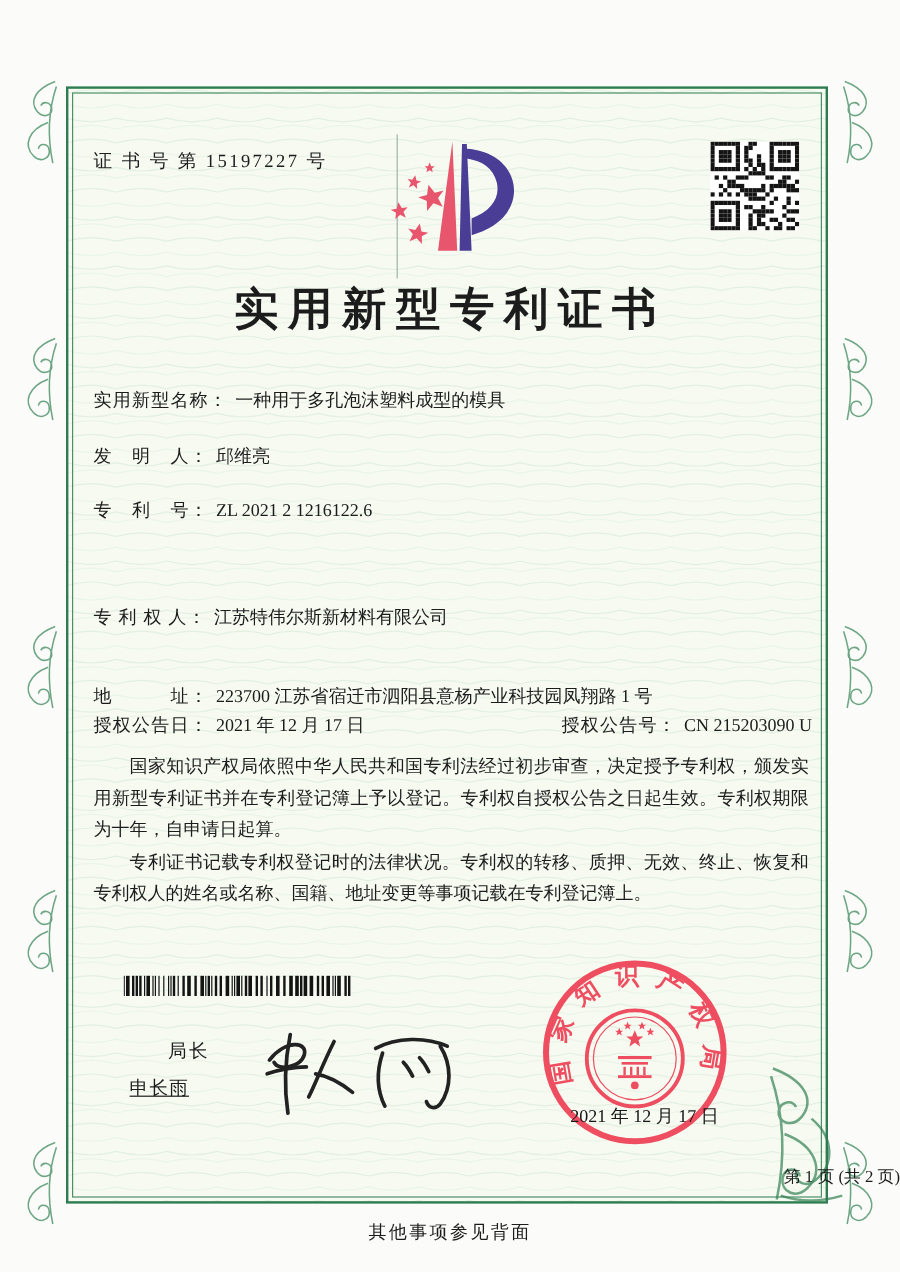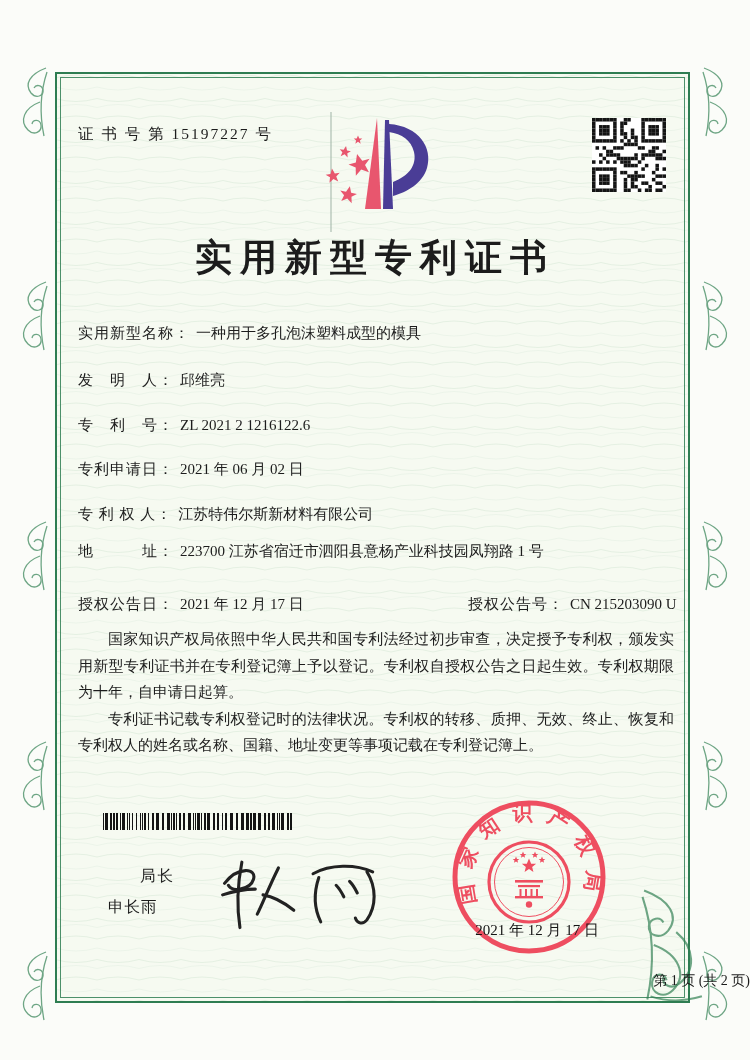--- a/index.html
+++ b/index.html
@@ -56,21 +56,21 @@
 
   .body-text{
     position:absolute;left:78px;top:626px;width:596px;
     font-size:15px;line-height:26.5px;text-align:justify;
   }
   .body-text p{margin:0;text-indent:2em;}
 
   .barcode{position:absolute;left:103px;top:813px;width:192px;height:17px;}
 
   .signer-title{position:absolute;left:108px;top:866px;font-size:15.5px;letter-spacing:2px;margin-left:32px;}
-  .signer-name{position:absolute;left:108px;top:897px;font-size:15.5px;letter-spacing:1px;}
+  .signer-name{position:absolute;left:108px;top:897px;font-size:15.5px;letter-spacing:1px;text-decoration:underline;}
   .signature{position:absolute;left:213px;top:848px;width:202px;height:88px;}
 
   .seal{position:absolute;left:450px;top:798px;width:158px;height:158px;opacity:.93;}
   .seal-date{
     position:absolute;left:457px;top:921px;width:160px;
     text-align:center;font-size:15px;color:#151515;z-index:5;
   }
 
   .page-indicator{
     position:absolute;left:0;top:972px;width:750px;
@@ -499,27 +499,24 @@
 
   <div class="field-row" style="top:324px">
     <span class="lbl">实用新型名称：</span><span class="val">一种用于多孔泡沫塑料成型的模具</span>
   </div>
   <div class="field-row" style="top:371px">
     <span class="lbl">发　明　人：</span><span class="val">邱维亮</span>
   </div>
   <div class="field-row" style="top:416px">
     <span class="lbl">专　利　号：</span><span class="val">ZL 2021 2 1216122.6</span>
   </div>
-  <div class="field-row" style="top:460px">
-    <span class="lbl">专利申请日：</span><span class="val">2021 年 06 月 02 日</span>
-  </div>
   <div class="field-row" style="top:505px">
     <span class="lbl">专 利 权 人：</span><span class="val">江苏特伟尔斯新材料有限公司</span>
   </div>
-  <div class="field-row" style="top:542px">
+  <div class="field-row" style="top:571px">
     <span class="lbl">地　　　址：</span><span class="val">223700 江苏省宿迁市泗阳县意杨产业科技园凤翔路 1 号</span>
   </div>
   <div class="field-row" style="top:595px">
     <span class="lbl">授权公告日：</span><span class="val">2021 年 12 月 17 日</span>
     <span class="grant-no">
       <span class="lbl">授权公告号：</span><span class="val">CN 215203090 U</span>
     </span>
   </div>
 
   <div class="body-text">
@@ -620,14 +617,15 @@
       <rect x="-4" y="7" width="2" height="7"></rect>
       <rect x="1.5" y="7" width="2" height="7"></rect>
       <rect x="7" y="7" width="2" height="7"></rect>
       <rect x="-14" y="14" width="28" height="2.4"></rect>
       <circle cx="0" cy="22.5" r="3.2"></circle>
     </g>
   </svg>
   <div class="seal-date">2021 年 12 月 17 日</div>
 
   <div class="page-indicator">第 1 页 (共 2 页)</div>
+  <div class="back-note">其他事项参见背面</div>
 
 </div>
 
 </body></html>

